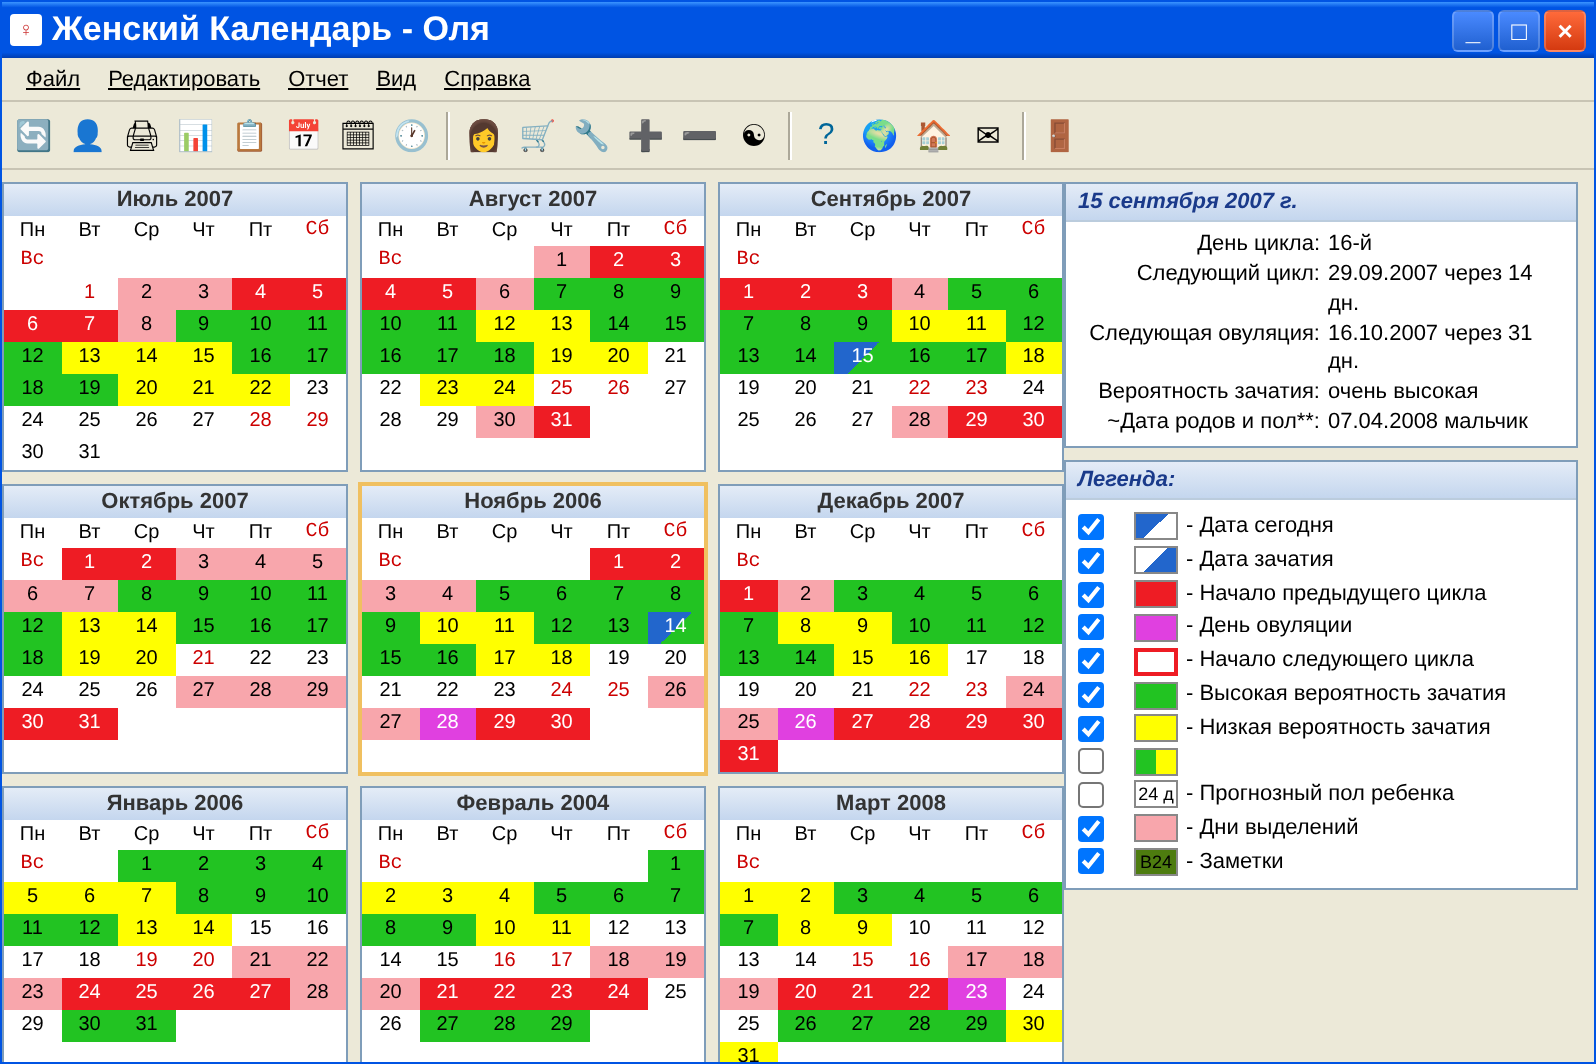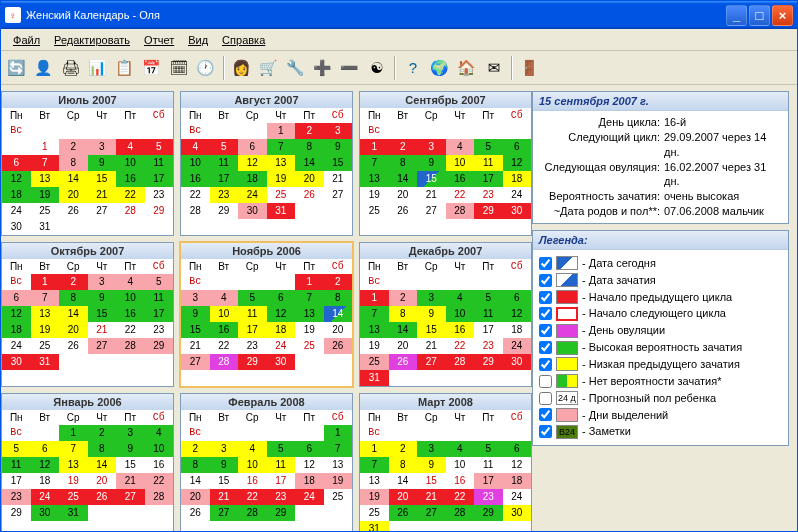--- a/index.html
+++ b/index.html
@@ -1,20 +1,20 @@
 <!DOCTYPE html>
 <html><head>
 <meta charset="utf-8">
 <style>
 * { box-sizing: border-box; margin: 0; padding: 0; }
 body { font-family: Tahoma, Arial, sans-serif; font-size: 11px; background: #ece9d8; }
 .window { width: 798px; height: 532px; background: #ece9d8; border: 1px solid #0054e3; display: flex; flex-direction: column; }
 .titlebar { height: 28px; background: linear-gradient(to bottom, #3b94ff, #0054e3 10%, #0054e3 90%, #003db0); display: flex; align-items: center; padding: 0 4px; color: #fff; }
 .titlebar-icon { width: 16px; height: 16px; background: #fff; border-radius: 2px; margin-right: 5px; display:flex; align-items:center; justify-content:center; color:#c33; font-weight:bold; font-size:10px;}
-.titlebar-text { flex: 1; font-weight: normal; font-size: 11px; }
+.titlebar-text { flex: 1; font-weight: bold; font-size: 17px; }
 .winbtn { width: 21px; height: 21px; margin-left: 2px; border-radius: 3px; border: 1px solid #fff3; display: flex; align-items: center; justify-content: center; color: #fff; font-weight: bold; font-size: 13px; cursor: pointer; }
 .winbtn.min, .winbtn.max { background: linear-gradient(#4a8aff, #2060d0); }
 .winbtn.close { background: linear-gradient(#ff6a3a, #d43a10); }
 .menubar { height: 22px; background: #ece9d8; display: flex; align-items: center; padding: 0 6px; gap: 2px; border-bottom: 1px solid #c8c4b4; }
 .menuitem { padding: 2px 6px; cursor: pointer; text-decoration: underline; }
 .menuitem u { text-decoration: underline; }
 .toolbar { height: 34px; background: #ece9d8; display: flex; align-items: center; padding: 2px 4px; gap: 3px; border-bottom: 1px solid #c8c4b4; }
 .tbtn { width: 24px; height: 24px; border: 1px solid transparent; border-radius: 3px; display: flex; align-items: center; justify-content: center; font-size: 15px; cursor: pointer; }
 .tsep { width: 2px; height: 24px; border-left: 1px solid #aca899; border-right: 1px solid #fff; margin: 0 2px; }
 .content { flex: 1; display: flex; overflow: hidden; }
@@ -36,21 +36,21 @@
 .c-today { background: linear-gradient(135deg, #2266cc 50%, #22c322 50%); color:#fff; }
 .sidebar { width: 265px; padding: 6px 8px 6px 0; display: flex; flex-direction: column; gap: 6px; overflow-y: auto; }
 .panel { border: 1px solid #7f9db9; background: #fff; }
 .panel-head { background: linear-gradient(#e4ecf7, #c4d6ee); color: #1a3a8a; font-style: italic; font-weight: bold; padding: 3px 6px; border-bottom: 1px solid #bcd; }
 .panel-body { padding: 4px 6px; font-size: 11px; line-height: 1.35; }
 .inforow { display: flex; }
 .inforow .k { flex: 0 0 auto; text-align: right; padding-right: 4px; min-width: 125px; }
 .inforow .v { flex: 1; }
 .legend-item { display: flex; align-items: center; gap: 4px; margin: 2px 0; }
 .legend-item input { margin: 0; }
-.sw { width: 22px; height: 14px; border: 1px solid #888; flex-shrink:0; }
+.sw { width: 22px; height: 14px; border: 1px solid #888; flex-shrink:0;margin-left:11px; }
 .sw-today { background: linear-gradient(135deg, #2266cc 50%, #fff 50%); }
 .sw-conception { background: linear-gradient(135deg, #fff 50%, #2266cc 50%); }
 .sw-red { background: #ee1c24; }
 .sw-redborder { background: #fff; border: 2px solid #ee1c24; }
 .sw-magenta { background: #e040e0; }
 .sw-green { background: #22c322; }
 .sw-yellow { background: #ffff00; }
 .sw-nofert { background: linear-gradient(to right, #22c322 50%, #ffff00 50%); text-decoration: line-through; }
 .sw-prog { background: #fff; font-size:9px; text-align:center; line-height:12px; }
 .sw-pink { background: #f8a6ac; }
@@ -418,21 +418,21 @@
             <div class="cell c-red">25</div>
             <div class="cell c-red">26</div>
             <div class="cell c-red">27</div>
             <div class="cell c-pink">28</div>
             <div class="cell">29</div>
             <div class="cell c-green">30</div>
             <div class="cell c-green">31</div>
           </div>
         </div>
         <div class="month">
-          <div class="month-head">Февраль 2008</div>
+          <div class="month-head">Февраль 2004</div>
           <div class="month-grid">
             <div class="dh">Пн</div>
             <div class="dh">Вт</div>
             <div class="dh">Ср</div>
             <div class="dh">Чт</div>
             <div class="dh">Пт</div>
             <div class="dh wknd">Сб</div>
             <div class="dh wknd">Вс</div>
             <div class="cell dim"></div>
             <div class="cell dim"></div>
@@ -525,29 +525,29 @@
             <div class="inforow">
               <div class="k">День цикла:</div>
               <div class="v">16-й</div>
             </div>
             <div class="inforow">
               <div class="k">Следующий цикл:</div>
               <div class="v">29.09.2007 через 14 дн.</div>
             </div>
             <div class="inforow">
               <div class="k">Следующая овуляция:</div>
-              <div class="v">16.02.2007 через 31 дн.</div>
+              <div class="v">16.10.2007 через 31 дн.</div>
             </div>
             <div class="inforow">
               <div class="k">Вероятность зачатия:</div>
               <div class="v">очень высокая</div>
             </div>
             <div class="inforow">
               <div class="k">~Дата родов и пол**:</div>
-              <div class="v">07.06.2008 мальчик</div>
+              <div class="v">07.04.2008 мальчик</div>
             </div>
           </div>
       </div>
       <div class="panel">
         <div class="panel-head">Легенда:</div>
         <div class="panel-body" id="legendbody">
             <div class="legend-item">
               <input type="checkbox" checked="" style="">
               <div class="sw sw-today"></div>
               <span>- Дата сегодня</span>
@@ -557,42 +557,41 @@
               <div class="sw sw-conception"></div>
               <span>- Дата зачатия</span>
             </div>
             <div class="legend-item">
               <input type="checkbox" checked="" style="">
               <div class="sw sw-red"></div>
               <span>- Начало предыдущего цикла</span>
             </div>
             <div class="legend-item">
               <input type="checkbox" checked="" style="">
+              <div class="sw sw-magenta"></div>
+              <span>- День овуляции</span>
+            </div>
+            <div class="legend-item">
+              <input type="checkbox" checked="" style="">
               <div class="sw sw-redborder"></div>
               <span>- Начало следующего цикла</span>
             </div>
             <div class="legend-item">
               <input type="checkbox" checked="" style="">
-              <div class="sw sw-magenta"></div>
-              <span>- День овуляции</span>
-            </div>
-            <div class="legend-item">
-              <input type="checkbox" checked="" style="">
               <div class="sw sw-green"></div>
               <span>- Высокая вероятность зачатия</span>
             </div>
             <div class="legend-item">
               <input type="checkbox" checked="" style="">
               <div class="sw sw-yellow"></div>
-              <span>- Низкая предыдущего зачатия</span>
+              <span>- Низкая вероятность зачатия</span>
             </div>
             <div class="legend-item">
               <input type="checkbox" style="">
               <div class="sw sw-nofert"></div>
-              <span>- Нет вероятности зачатия*</span>
             </div>
             <div class="legend-item">
               <input type="checkbox" style="">
               <div class="sw sw-prog">24 д</div>
               <span>- Прогнозный пол ребенка</span>
             </div>
             <div class="legend-item">
               <input type="checkbox" checked="" style="">
               <div class="sw sw-pink"></div>
               <span>- Дни выделений</span>

